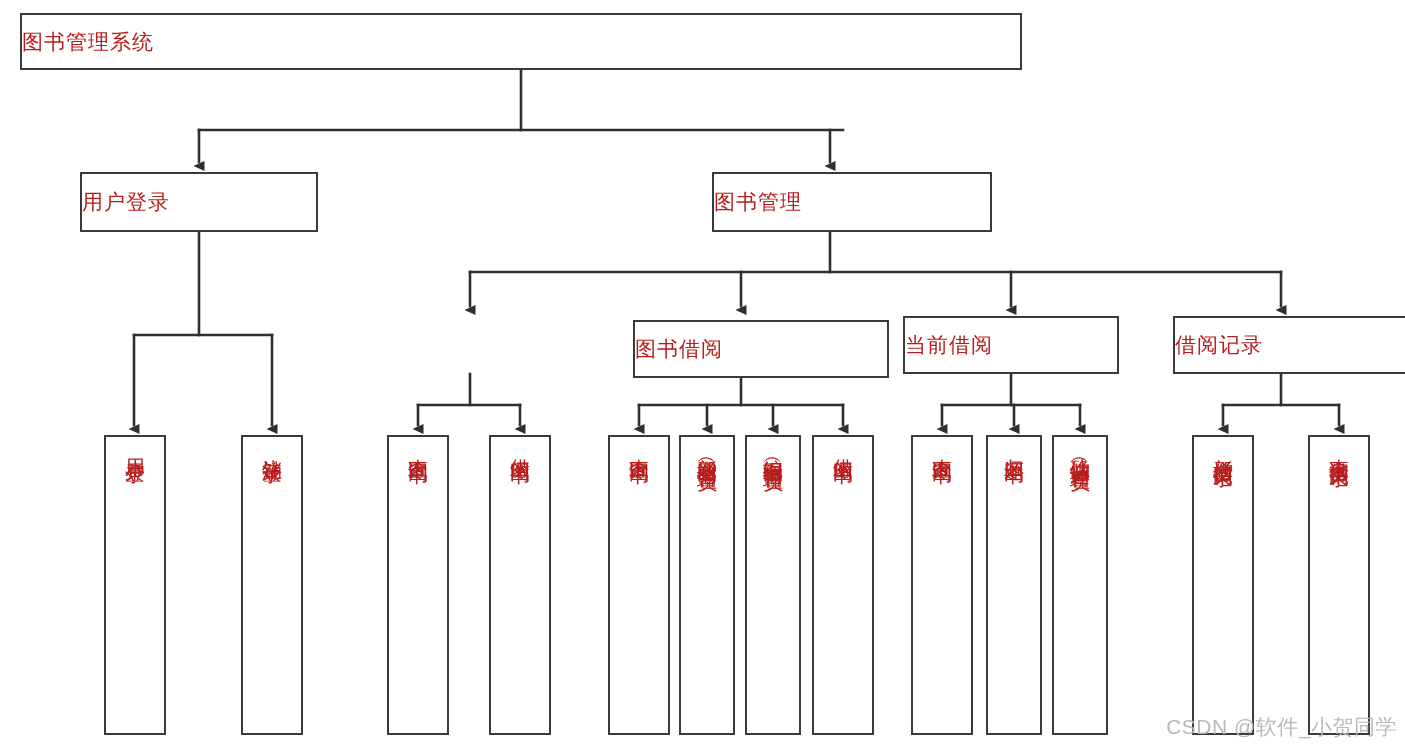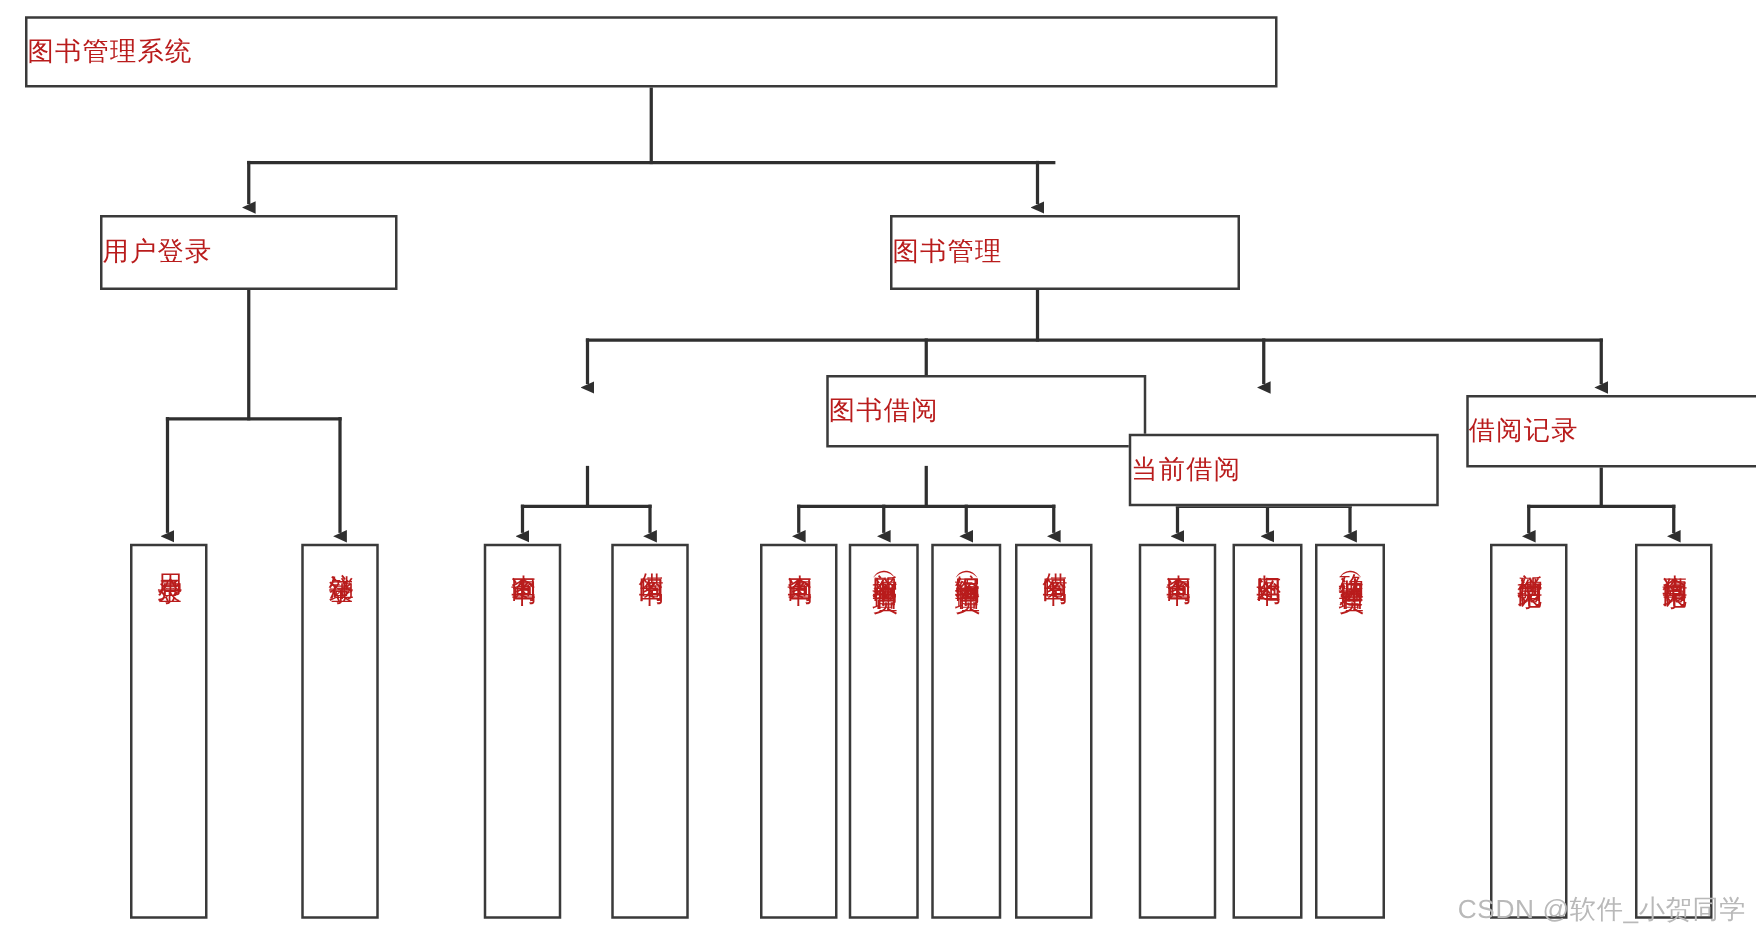--- a/index.html
+++ b/index.html
@@ -133,24 +133,24 @@
     <span>图书管理</span>
   </div>
 
   <div class="node v" style="left: 104px; top: 435px; width: 62px; height: 300px;">
     <span class="vtext">用户登录</span>
   </div>
   <div class="node v" style="left: 241px; top: 435px; width: 62px; height: 300px;">
     <span class="vtext">注销登录</span>
   </div>
 
-  <div class="node h" style="left: 633px; top: 300px; width: 256px; height: 58px; margin-left: 28px;">
+  <div class="node h" style="left: 633px; top: 320px; width: 256px; height: 58px;">
     <span>图书借阅</span>
   </div>
-  <div class="node h" style="left: 903px; top: 316px; width: 248px; height: 58px; margin-top: 31px;">
+  <div class="node h" style="left: 903px; top: 316px; width: 216px; height: 58px;">
     <span>当前借阅</span>
   </div>
   <div class="node h" style="left: 1173px; top: 316px; width: 260px; height: 58px;">
     <span>借阅记录</span>
   </div>
 
   <div class="node v" style="left: 387px; top: 435px; width: 62px; height: 300px;">
     <span class="vtext">查询图书</span>
   </div>
   <div class="node v" style="left: 489px; top: 435px; width: 62px; height: 300px;">

